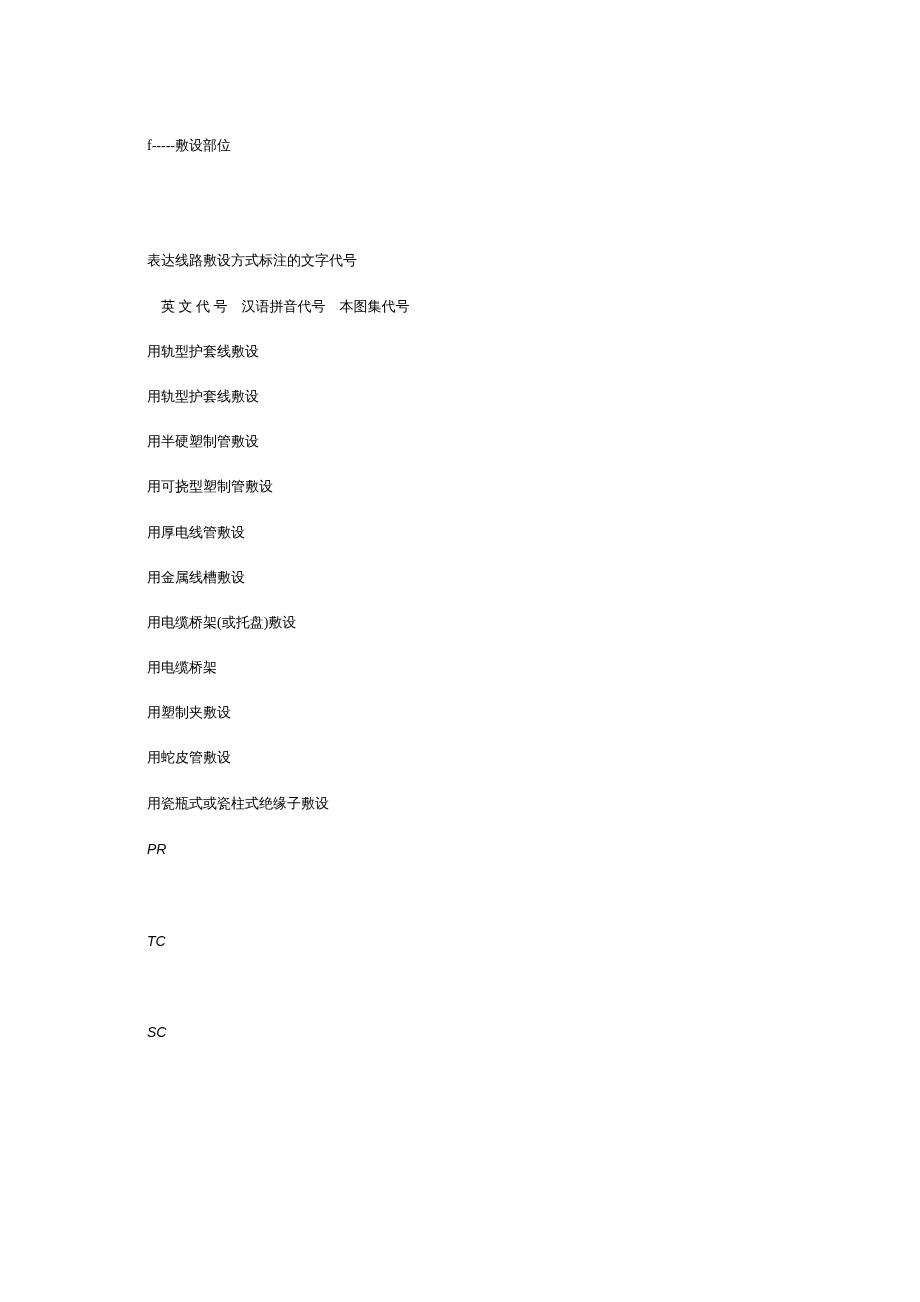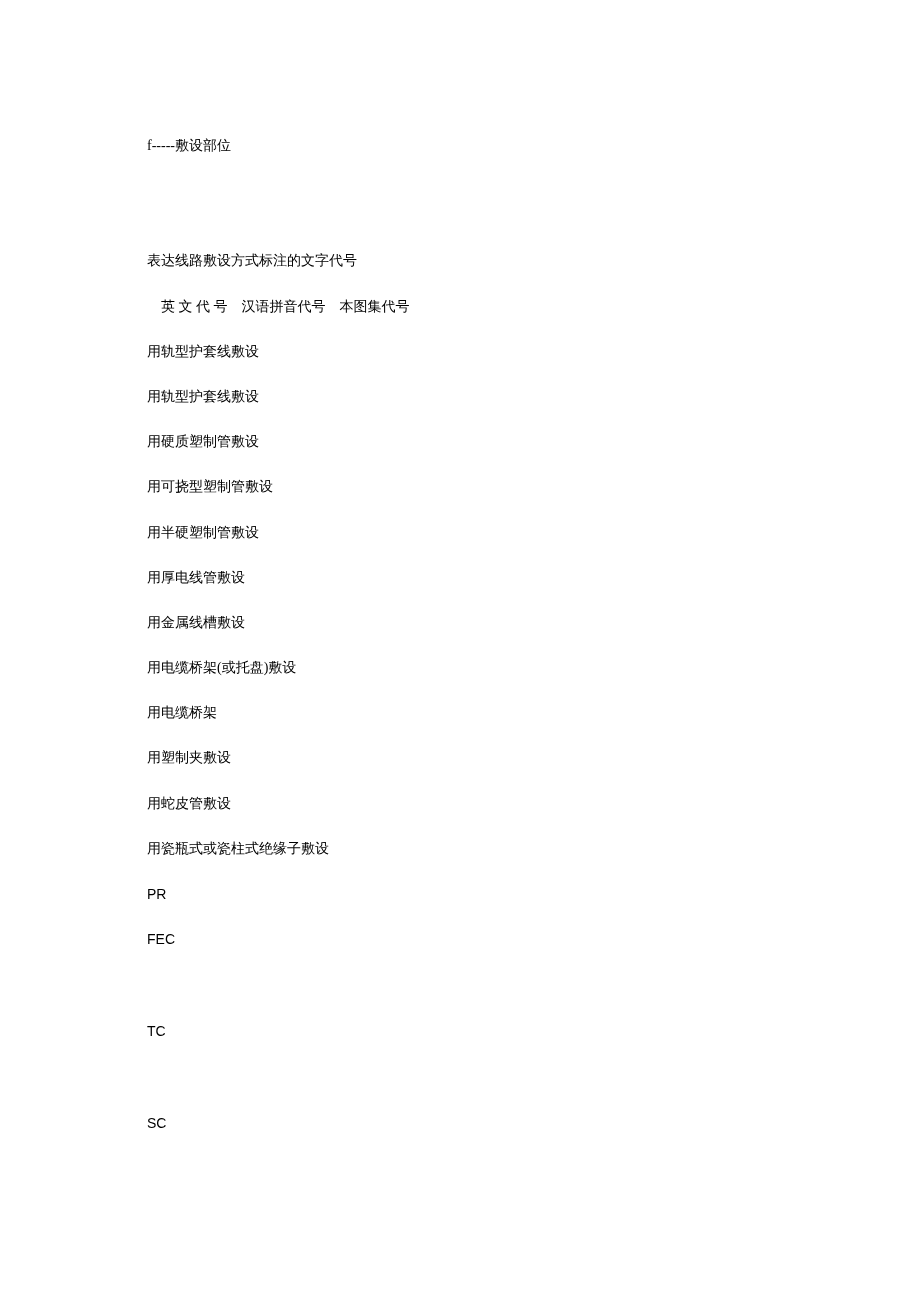--- a/index.html
+++ b/index.html
@@ -16,50 +16,49 @@
       color: #000000;
       padding-top: 112px;
       padding-left: 147px;
       line-height: 22.6px;
     }
     .content {
       white-space: pre;
     }
     .sans {
       font-family: Arial, Helvetica, sans-serif;
+      font-style: italic;
     }
     .spacer-large {
       height: 48px;
     }
     .spacer-small {
       height: 24px;
     }
   </style>
 </head>
 <body>
 
 <div class="content">
 <div><span>f-----敷设部位</span></div>
 <div class="spacer-large"></div>
 <div><span>表达线路敷设方式标注的文字代号</span></div>
 <div>    <span>英 文 代 号    汉语拼音代号    本图集代号</span></div>
 <div><span>用轨型护套线敷设</span></div>
 <div><span>用轨型护套线敷设</span></div>
-<div><span>用硬质塑制管敷设</span></div>
+<div><span>用半硬塑制管敷设</span></div>
 <div><span>用可挠型塑制管敷设</span></div>
-<div><span>用半硬塑制管敷设</span></div>
 <div><span>用厚电线管敷设</span></div>
 <div><span>用金属线槽敷设</span></div>
 <div><span>用电缆桥架(或托盘)敷设</span></div>
 <div><span>用电缆桥架</span></div>
 <div><span>用塑制夹敷设</span></div>
 <div><span>用蛇皮管敷设</span></div>
 <div><span>用瓷瓶式或瓷柱式绝缘子敷设</span></div>
 <div class="sans"><span>PR</span></div>
-<div class="sans"><span>FEC</span></div>
 <div class="spacer-small"></div>
 <div class="sans"><span>TC</span></div>
 <div class="spacer-small"></div>
 <div class="sans"><span>SC</span></div>
 
 
 
 
 
 

